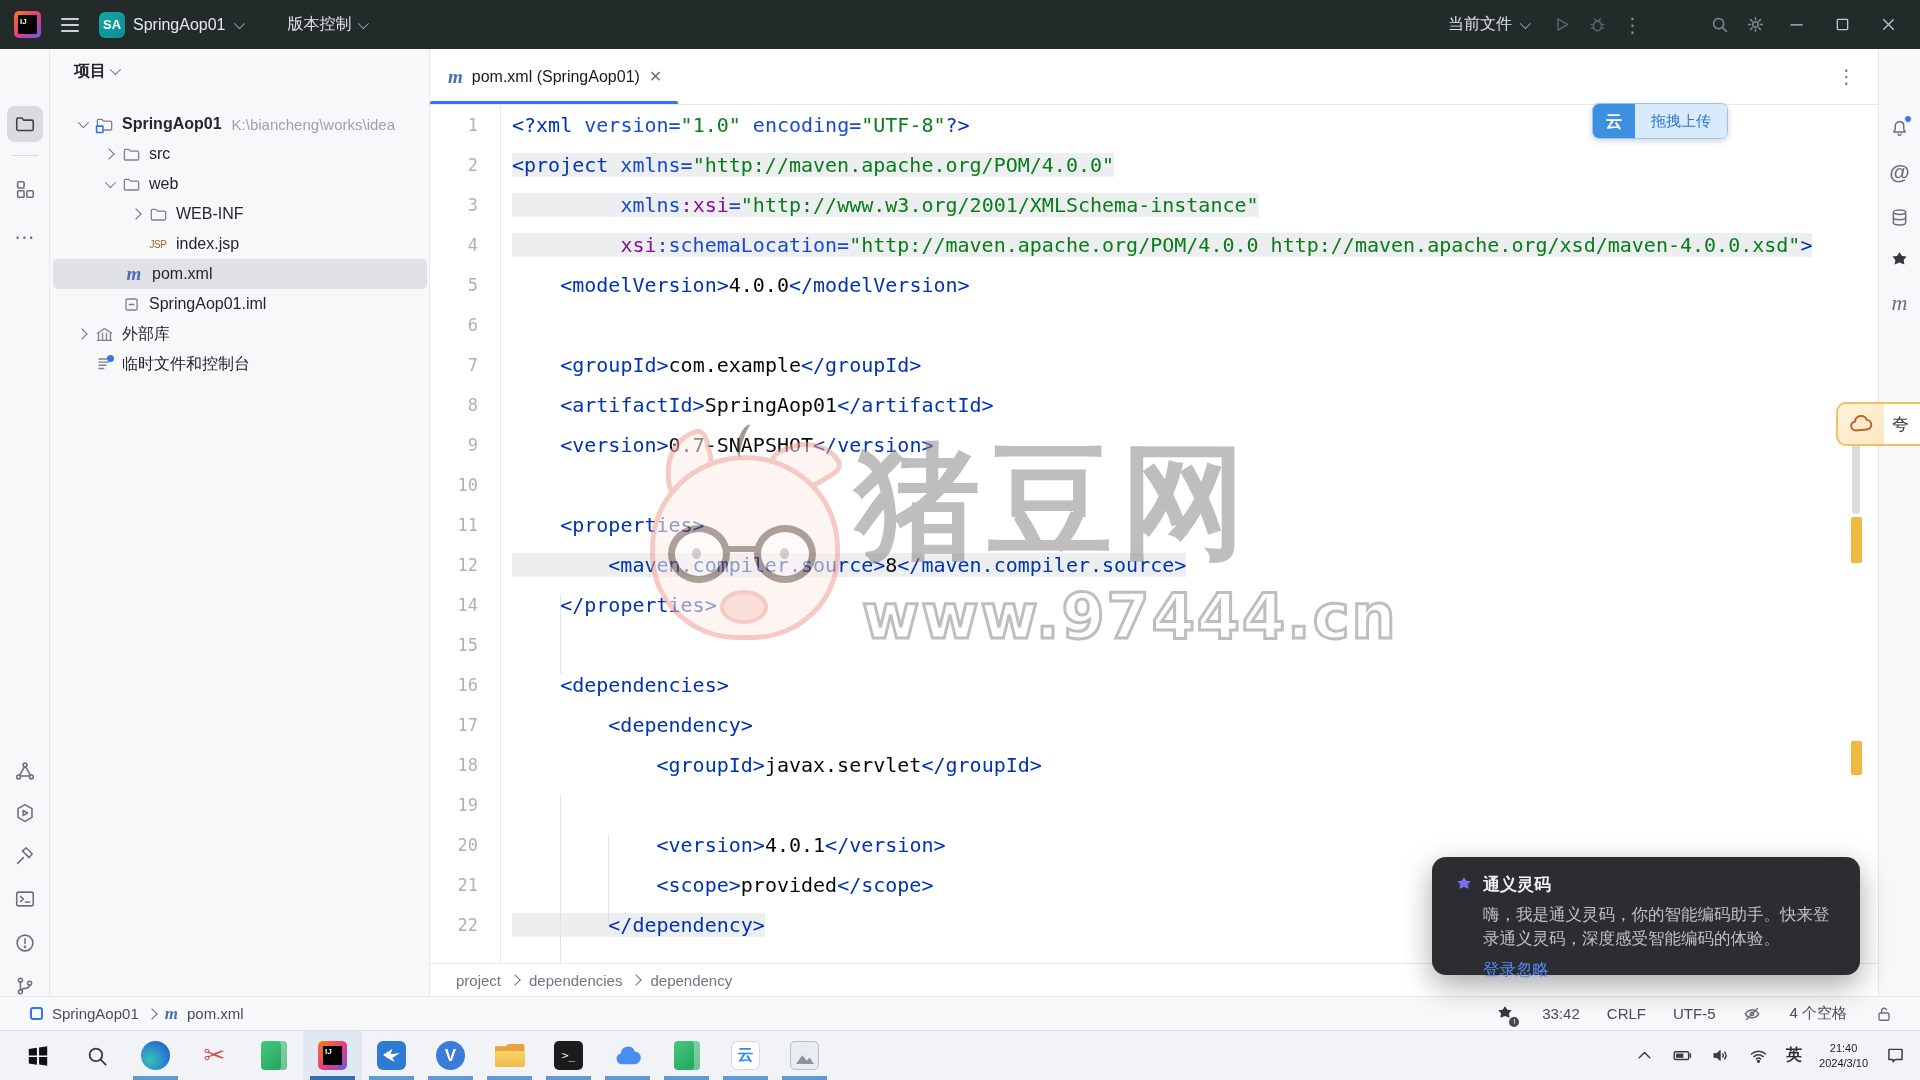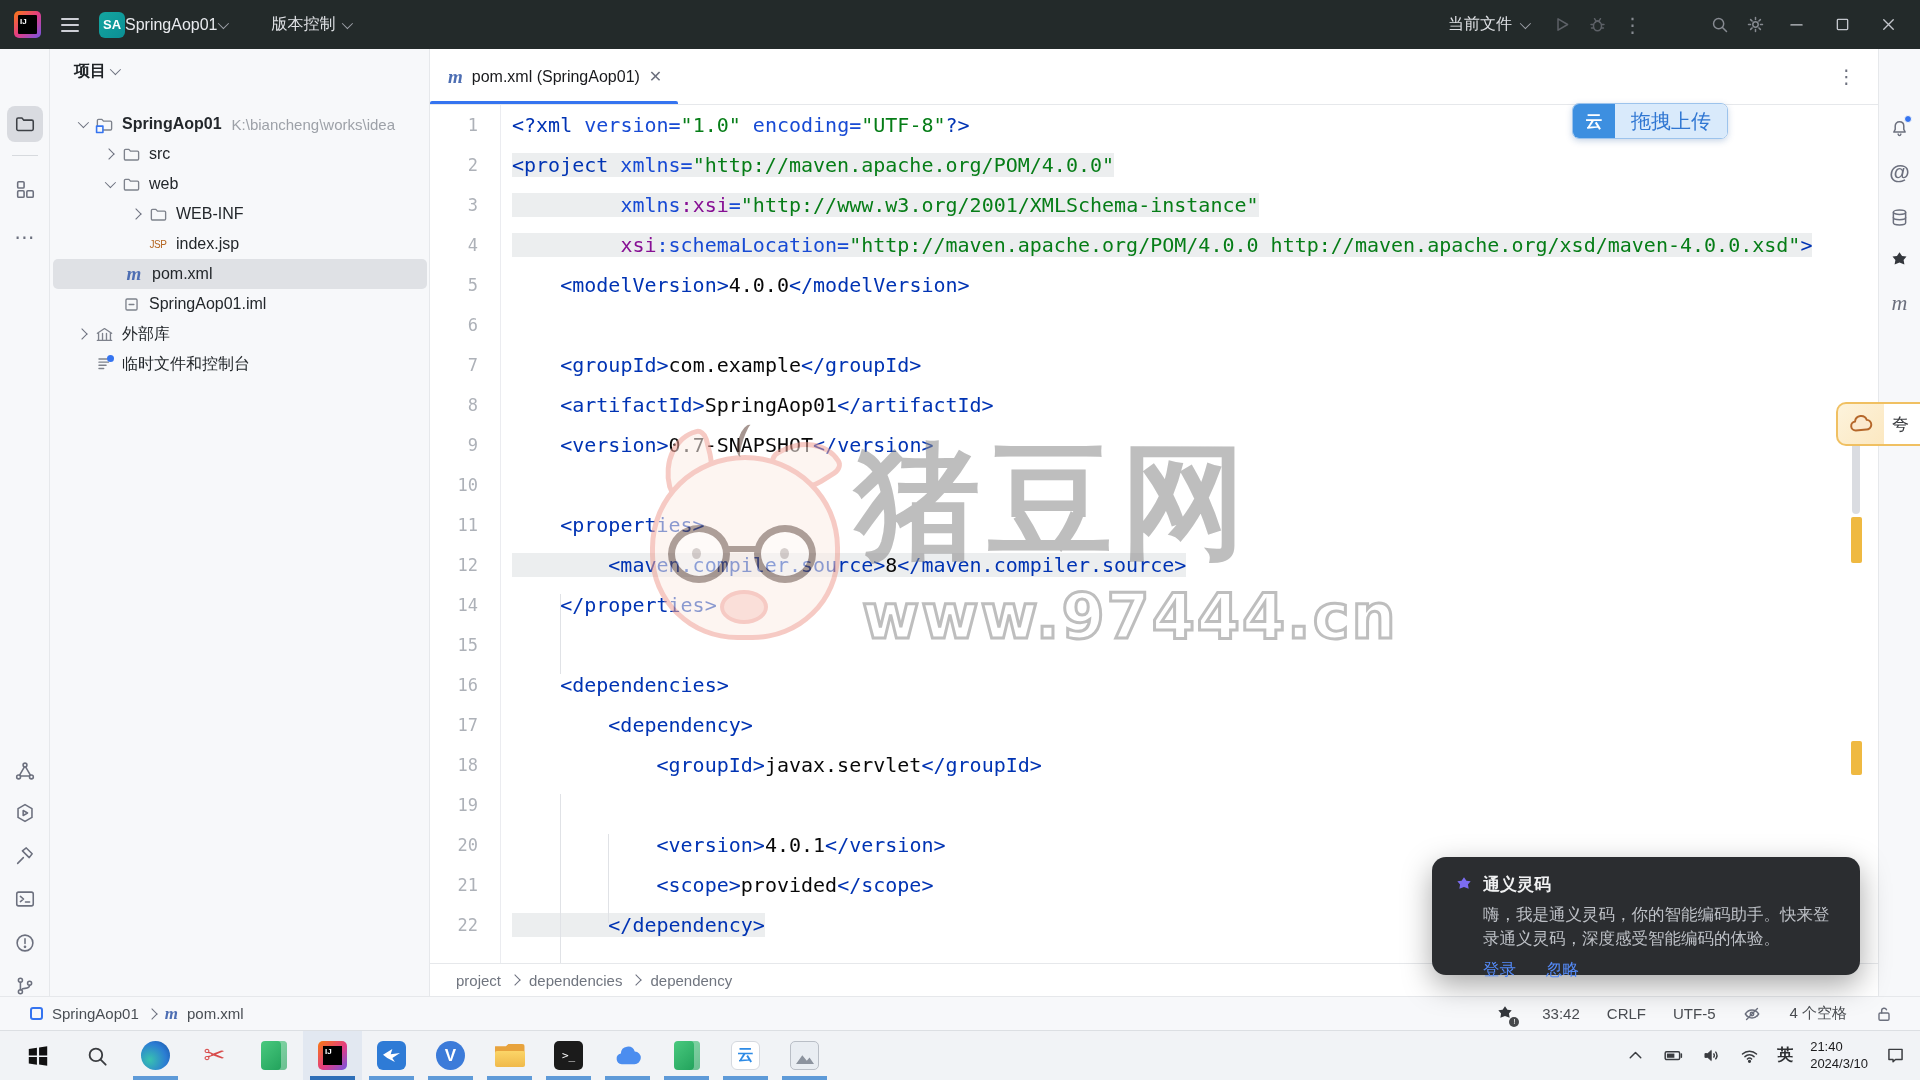--- a/index.html
+++ b/index.html
@@ -7,21 +7,21 @@
   body { font-family:"Liberation Sans","DejaVu Sans",sans-serif; background:#fff; }
   #app { position:relative; width:1920px; height:1080px; background:#fff; overflow:hidden; }
 
   
   .titlebar { position:absolute; left:0; top:0; width:1920px; height:49px; background:#232A2A; display:flex; align-items:center; color:#DFE1E5; }
   .tb-left { display:flex; align-items:center; gap:20px; padding-left:14px; }
   .idea-logo { width:27px; height:27px; border-radius:5px; background:linear-gradient(135deg,#F97A12,#E33C83 50%,#7256E5); position:relative; }
   .idea-logo::after { content:"IJ"; position:absolute; left:4px; top:4px; right:4px; bottom:4px; background:#000; color:#fff; font-size:8px; font-weight:bold; display:flex; align-items:flex-start; justify-content:flex-start; padding:2px; border-radius:1px; }
   .hamburger { width:18px; height:14px; display:flex; flex-direction:column; justify-content:space-between; cursor:pointer; }
   .hamburger i { height:2px; background:#CED0D6; border-radius:1px; }
-  .proj-widget { display:flex; align-items:center; gap:0; cursor:pointer; }
+  .proj-widget { display:flex; align-items:center; gap:8px; cursor:pointer; }
   .sa-badge { width:26px; height:26px; border-radius:6px; background:linear-gradient(135deg,#14A6A0,#0B8F95); color:#fff; font-size:13px; font-weight:bold; display:flex; align-items:center; justify-content:center; }
   .proj-name { font-size:16px; color:#E8EAEE; }
   .vcs-widget { display:flex; align-items:center; gap:6px; margin-left:26px; font-size:16px; color:#DFE1E5; cursor:pointer; }
   .chev { display:inline-block; width:8px; height:8px; border-right:1.6px solid #9DA0A8; border-bottom:1.6px solid #9DA0A8; transform:rotate(45deg) translateY(-2px); }
   .chev.right { transform:rotate(-45deg); }
   .chev.dark { border-color:#6C707E; }
   .tb-right { margin-left:auto; display:flex; align-items:center; gap:2px; padding-right:10px; }
   .runcfg { display:flex; align-items:center; gap:8px; font-size:16px; color:#DFE1E5; margin-right:14px; cursor:pointer; }
   .tb-ic { width:34px; height:34px; display:flex; align-items:center; justify-content:center; color:#868A91; border-radius:6px; cursor:pointer; }
   .tb-ic svg { width:21px; height:21px; }
@@ -69,21 +69,21 @@
   .cd { font-size:20px; padding-left:12px; }
   .cd .bandbg { background:#ECEEEF; }
   .tk-t { color:#0033B3; } .tk-a { color:#174AD4; } .tk-s { color:#067D17; } .tk-p { color:#080808; } .tk-n { color:#871094; }
   .guide { position:absolute; width:1px; background:#E0E2E6; }
   .breadcrumbs { position:absolute; left:0; bottom:0; width:1448px; height:33px; background:#fff; border-top:1px solid #E6E8EB; display:flex; align-items:center; gap:10px; padding-left:26px; font-size:15px; color:#70757F; }
   .ed-scroll { position:absolute; right:18px; top:360px; width:8px; height:105px; background:#AEB2BC; opacity:.45; border-radius:4px; }
   .stripe { position:absolute; right:16px; width:11px; border-radius:2px; background:#EFB941; }
 
   .upload-widget { position:absolute; right:150px; top:54px; height:36px; display:flex; align-items:stretch; border-radius:7px; overflow:hidden; border:1px solid #9CC3EC; box-shadow:0 2px 6px rgba(40,90,160,.25); cursor:pointer; }
   .upload-left { width:42px; background:#3D8FE0; color:#fff; display:flex; align-items:center; justify-content:center; font-size:17px; font-weight:bold; }
-  .upload-right { background:#D9EAFB; color:#2F76D2; font-size:20px; display:flex; align-items:center; padding:0 16px; }
+  .upload-right { background:#D9EAFB; color:#2F76D2; font-size:15px; display:flex; align-items:center; padding:0 16px; }
 
   
   .rstrip { position:absolute; right:0; top:49px; width:42px; height:947px; background:#F7F8FA; border-left:1px solid #E6E8EB; }
   .rs-ic { position:absolute; left:50%; transform:translateX(-50%); width:34px; height:34px; display:flex; align-items:center; justify-content:center; color:#6C707E; cursor:pointer; }
   .rs-ic svg { width:21px; height:21px; }
   .bell-dot { position:absolute; right:5px; top:4px; width:8px; height:8px; border-radius:50%; background:#3574F0; border:1.5px solid #F7F8FA; }
   .at-glyph { font-size:21px; color:#6C707E; font-weight:bold; }
   .m-gray { font-family:"Liberation Serif",serif; font-style:italic; font-size:22px; color:#6C707E; }
   .quark { position:absolute; right:0; top:402px; width:84px; height:44px; border-radius:10px 0 0 10px; background:linear-gradient(135deg,#FDF3DC,#FBE3B5); border:2px solid #F0C062; border-right:none; display:flex; align-items:center; gap:10px; padding-left:10px; cursor:pointer; }
   .quark-cloud { color:#B5672A; }
@@ -106,21 +106,21 @@
   .pig-eye { position:absolute; top:118px; width:9px; height:11px; background:#5E4238; border-radius:50%; }
   .pig-eye.l { left:52px; } .pig-eye.r { left:140px; }
 
   
   .notif { position:absolute; left:1432px; top:857px; width:428px; height:118px; background:#2B2D30; border-radius:14px; box-shadow:0 10px 30px rgba(0,0,0,.35); color:#fff; padding:16px 20px 0 22px; z-index:60; }
   .notif-head { display:flex; align-items:center; gap:9px; }
   .notif-ic { width:20px; height:20px; color:#7C6CF0; }
   .notif-ic svg { width:20px; height:20px; }
   .notif-title { font-size:17px; font-weight:bold; color:#F0F1F2; }
   .notif-body { margin-top:7px; margin-left:29px; width:356px; font-size:16.5px; line-height:1.45; color:#BDC0C6; }
-  .notif-links { margin-top:8px; margin-left:29px; display:flex; gap:30px; font-size:16.5px; color:#548AF7; }
+  .notif-links { margin-top:8px; margin-left:29px; display:flex; font-size:16.5px; color:#548AF7; }
   .notif-links span { cursor:pointer; }
 
   
   .statusbar { position:absolute; left:0; top:996px; width:1920px; height:34px; background:#F7F8FA; border-top:1px solid #E6E8EB; display:flex; align-items:center; font-size:15px; color:#494E54; z-index:50; }
   .sb-left { display:flex; align-items:center; gap:9px; padding-left:30px; }
   .sb-module { width:13px; height:13px; border:2px solid #3574F0; border-radius:3px; }
   .sb-right { margin-left:auto; display:flex; align-items:center; gap:27px; padding-right:26px; color:#4A4D52; }
   .sb-ic { width:20px; height:20px; color:#6C707E; position:relative; }
   .sb-ic svg { width:20px; height:20px; }
   .sb-badge { position:absolute; right:-4px; bottom:-3px; width:10px; height:10px; background:#46484B; border-radius:50%; color:#fff; font-size:8px; line-height:10px; text-align:center; }
@@ -149,21 +149,21 @@
   .tbi-folder::after { content:""; position:absolute; left:0; top:7px; width:30px; height:16px; background:linear-gradient(#FBD568,#F0B94A); border-radius:2px; }
   .tbi-cmd { width:29px; height:29px; border-radius:5px; background:#1B1B1B; color:#fff; font-size:11px; font-family:"DejaVu Sans Mono",monospace; display:flex; align-items:center; justify-content:center; }
   .tbi-cloud { color:#4B8DEF; } .tbi-cloud svg { width:30px; height:30px; }
   .tbi-yun { width:29px; height:29px; border-radius:6px; background:#fff; border:1px solid #D5D9DF; color:#2E8BE6; font-size:16px; font-weight:bold; display:flex; align-items:center; justify-content:center; }
   .tbi-viewer { width:29px; height:29px; border-radius:5px; background:#E9EDF2; border:1px solid #B9Bec6; position:relative; }
   .tbi-viewer::after { content:""; position:absolute; left:5px; bottom:5px; width:18px; height:11px; background:#8C939E; clip-path:polygon(0 100%,35% 20%,60% 70%,75% 40%,100% 100%); }
   .tray { margin-left:auto; display:flex; align-items:center; gap:17px; padding-right:14px; color:#2E3033; }
   .tray-ic { width:21px; height:21px; color:#3A3C40; }
   .tray-ic svg { width:21px; height:21px; }
   .ime { font-size:16px; font-weight:bold; }
-  .clock { font-size:13px; line-height:1.3; color:#1C1C1E; }
+  .clock { text-align:center; font-size:11px; line-height:1.3; color:#1C1C1E; }
 </style>
 </head>
 <body>
 
 <div id="app">
 
   <div class="titlebar">
     <div class="tb-left">
       <div class="idea-logo"></div>
       <div class="hamburger">

